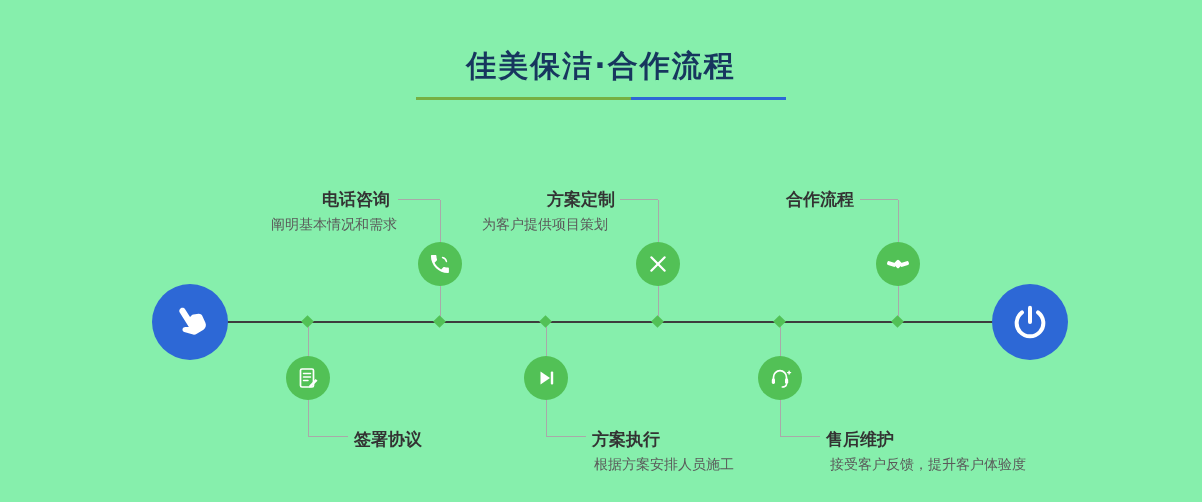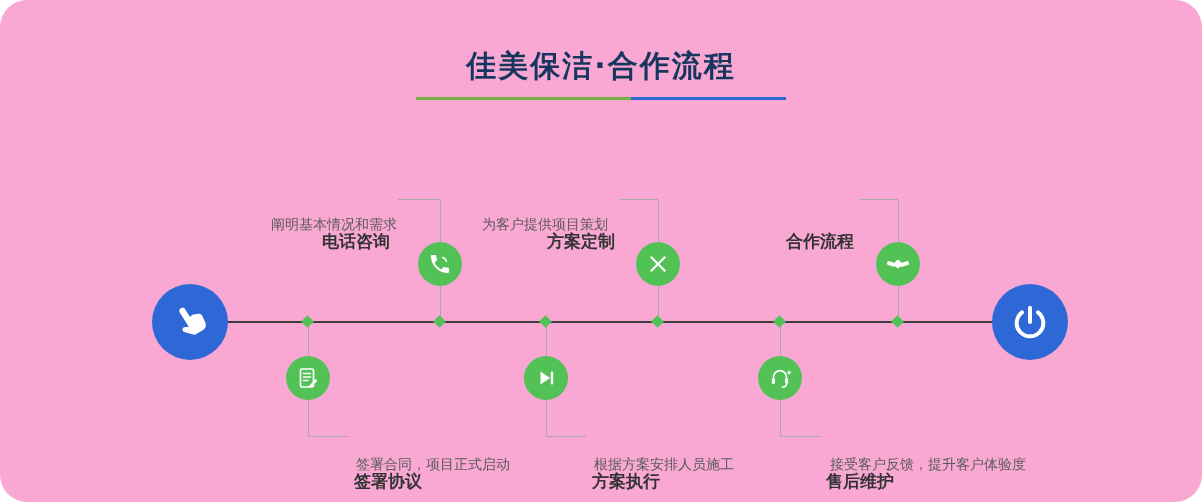--- a/index.html
+++ b/index.html
@@ -1,18 +1,18 @@
 <!DOCTYPE html>
 <html><head>
 <meta charset="utf-8">
 <style>
   * { margin:0; padding:0; box-sizing:border-box; }
   html,body { background:#ffffff; }
   body { font-family:"DejaVu Sans","Liberation Sans",sans-serif; }
-  .stage { position:relative; width:1202px; height:502px; background:#f9a8d4; overflow:hidden; margin:0 auto;border-radius:27px; }
+  .stage { position:relative; width:1202px; height:502px; background:#86efac; overflow:hidden; margin:0 auto; }
 
   .title { position:absolute; top:46px; left:0; width:100%; text-align:center;
            font-size:30px; font-weight:bold; color:#17365e; letter-spacing:2px; }
   .underline { position:absolute; top:97px; left:416px; width:370px; height:3px;
            background:linear-gradient(90deg,#76b043 0%,#76b043 58%,#2d68d6 58%,#2d68d6 100%); }
   .subtitle { position:absolute; top:112px; left:0; width:100%; text-align:center;
            font-size:15px; color:#3f3f3f; letter-spacing:1px; }
 
   .mainline { position:absolute; left:190px; top:321px; width:840px; height:2px; background:#3d3d3d; z-index:1; }
 
@@ -22,21 +22,21 @@
   .endnode.right { left:992px; }
 
   .node { position:absolute; width:44px; height:44px; border-radius:50%; background:#52c156;
            display:flex; align-items:center; justify-content:center; z-index:3; }
 
   .vline { position:absolute; width:1px; background:#a9a9a9; z-index:1; }
   .hline { position:absolute; height:1px; background:#a9a9a9; z-index:1; }
   .diamond { position:absolute; top:317px; width:9px; height:9px; background:#52c156;
            transform:rotate(45deg); z-index:2; }
 
-  .step-title { position:absolute; font-size:17px; font-weight:bold; color:#333333; white-space:nowrap;margin-top:42px; }
+  .step-title { position:absolute; font-size:17px; font-weight:bold; color:#333333; white-space:nowrap; }
   .step-desc  { position:absolute; font-size:14px; color:#5a5a5a; white-space:nowrap; }
   .t-center { text-align:center; }
 
   .icon-sm { width:24px; height:24px; display:block; }
   .icon-lg { width:40px; height:40px; display:block; }
   .hand { transform:rotate(-32deg); }
 </style>
 </head>
 <body>
 
@@ -104,21 +104,20 @@
   <div class="hline" style="left:308px;top:436px;width:40px"></div>
   <div class="diamond" style="left:303px"></div>
   <div class="node" style="left:286px;top:356px">
     <svg class="icon-sm" viewBox="0 0 24 24">
       <rect x="4.5" y="3" width="13" height="18" rx="1.5" fill="none" stroke="#ffffff" stroke-width="1.7"></rect>
       <path d="M7.5 7.5h7M7.5 11h7M7.5 14.5h4.5" stroke="#ffffff" stroke-width="1.5" stroke-linecap="round" fill="none"></path>
       <path d="M13.5 19.2l6.2-6.2 1.8 1.8-6.2 6.2-2.3.5z" fill="#ffffff"></path>
     </svg>
   </div>
   <div class="step-title" style="left:354px;top:428px">签署协议</div>
-  <div class="step-desc" style="left:356px;top:456px">签署合同，项目正式启动</div>
 
   <div class="vline" style="left:546px;top:322px;height:115px"></div>
   <div class="hline" style="left:546px;top:436px;width:40px"></div>
   <div class="diamond" style="left:541px"></div>
   <div class="node" style="left:524px;top:356px">
     <svg class="icon-sm" viewBox="0 0 24 24">
       <path d="M6.5 5.5l9.5 6.5-9.5 6.5z" fill="#ffffff"></path>
       <rect x="16.8" y="5.5" width="2.4" height="13" rx="1" fill="#ffffff"></rect>
     </svg>
   </div>

